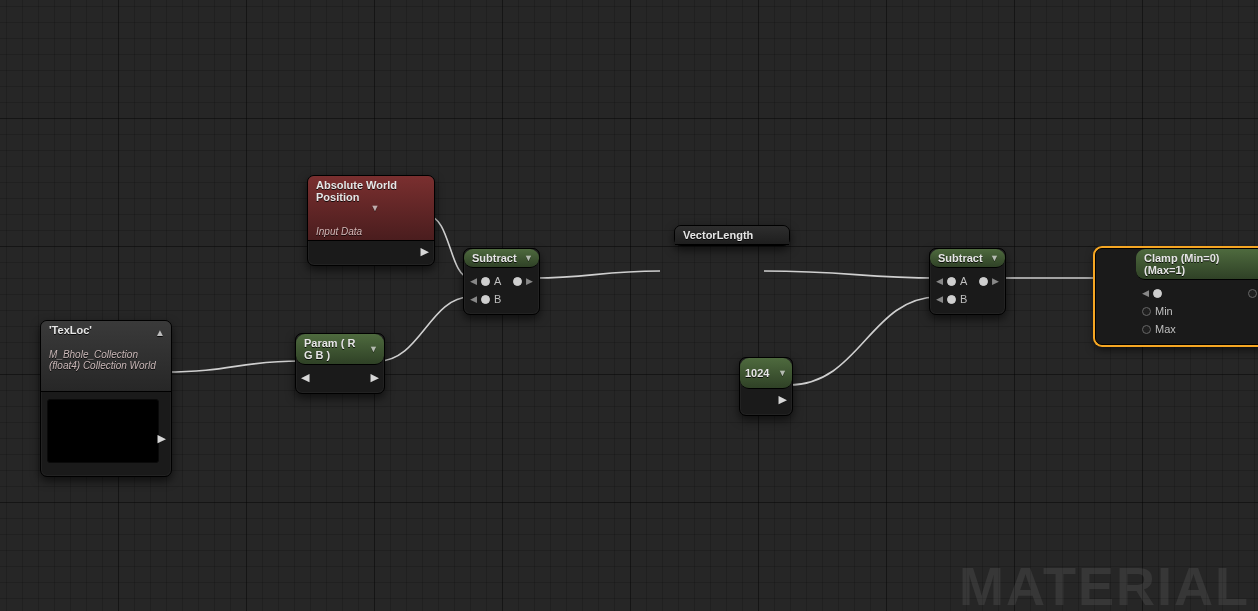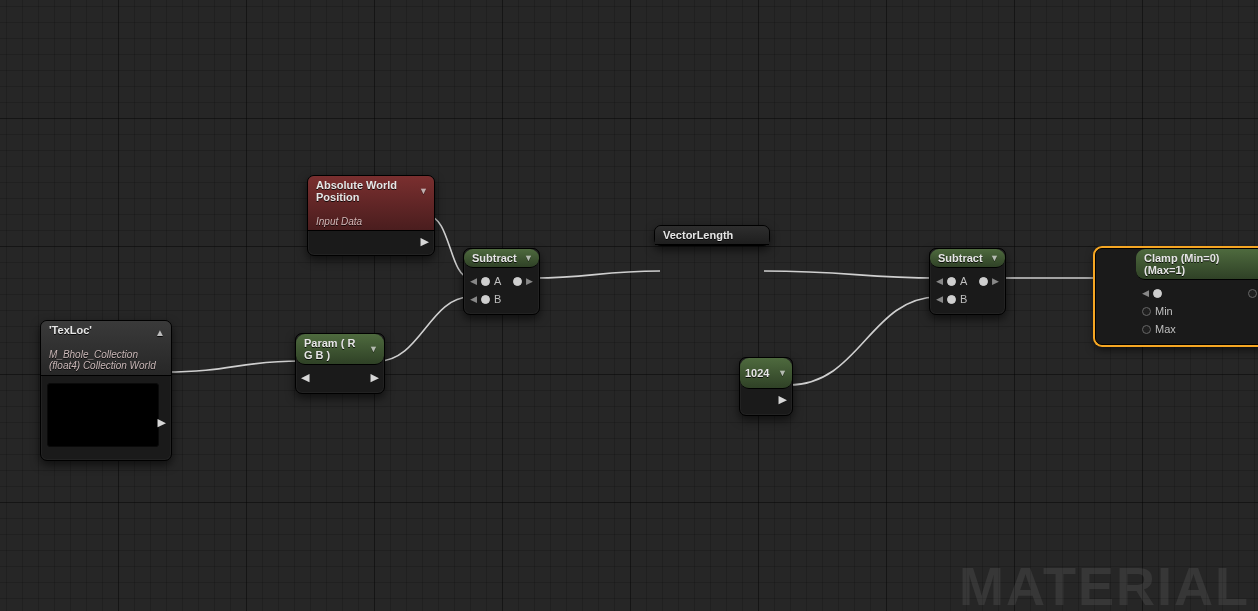--- a/index.html
+++ b/index.html
@@ -150,37 +150,37 @@
     <path d="M 165 372 C 230 372, 240 361, 300 361" stroke="#cfcfcf" stroke-width="1.6" fill="none"></path>
     <path d="M 378 361 C 420 361, 430 297, 470 297" stroke="#cfcfcf" stroke-width="1.6" fill="none"></path>
     <path d="M 428 216 C 450 216, 450 278, 470 278" stroke="#cfcfcf" stroke-width="1.6" fill="none"></path>
     <path d="M 534 278 C 590 278, 600 271, 660 271" stroke="#cfcfcf" stroke-width="1.6" fill="none"></path>
     <path d="M 764 271 C 850 271, 860 278, 938 278" stroke="#cfcfcf" stroke-width="1.6" fill="none"></path>
     <path d="M 789 385 C 860 385, 870 297, 938 297" stroke="#cfcfcf" stroke-width="1.6" fill="none"></path>
     <path d="M 1000 278 C 1050 278, 1060 278, 1100 278" stroke="#cfcfcf" stroke-width="1.6" fill="none"></path>
   </svg>
 
   <div class="node" style="left:40px; top:320px; width:130px;">
-    <div class="header hdr-grey" style="flex-direction:column; align-items:flex-start; padding-bottom:4px;">
+    <div class="header hdr-grey" style="flex-direction:column; align-items:flex-start; padding-bottom:20px;">
       <span>'TexLoc'</span>
       <span class="sub">M_Bhole_Collection (float4) Collection World</span>
       <span class="tex-tri">▲</span>
     </div>
     <div class="body" style="height:74px;">
       <div class="preview"></div>
       <div class="outPinSide" style="top:40px;">
         <span class="dot filled"></span>
         <span class="chev">▶</span>
       </div>
     </div>
   </div>
 
   <div class="node" style="left:307px; top:175px; width:126px;">
     <div class="header hdr-red" style="flex-direction:column; align-items:flex-start;">
-      <div style="display:flex; width:100%; justify-content:space-between; align-items:center;">
+      <div style="display:flex; width:100%; justify-content:space-between; align-items:center;flex-direction:column;">
         <span>Absolute World Position</span>
         <span class="tri">▼</span>
       </div>
       <span class="sub" style="color:#d6b9b9;">Input Data</span>
     </div>
     <div class="body" style="height:14px;">
       <div class="outPinSide" style="top:4px;">
         <span class="dot filled"></span>
         <span class="chev">▶</span>
       </div>
@@ -225,21 +225,21 @@
         <div class="pin">
           <span class="chev" style="transform:scaleX(-1);">▶</span>
           <span class="dot filled"></span>
           <span>B</span>
         </div>
         <div></div>
       </div>
     </div>
   </div>
 
-  <div class="node" style="left:654px; top:225px; width:114px;">
+  <div class="node" style="left:674px; top:225px; width:114px;">
     <div class="header hdr-dark">
       <span>VectorLength</span>
     </div>
   </div>
 
   <div class="node" style="left:739px; top:357px; width:52px;">
     <div class="header hdr-green" style="padding:9px 5px;">
       <span>1024</span>
       <span class="tri">▼</span>
     </div>

